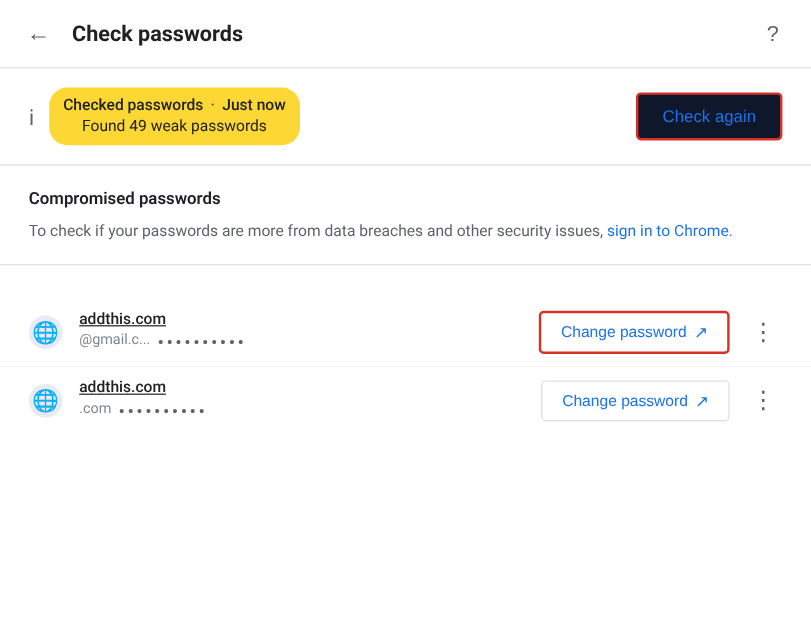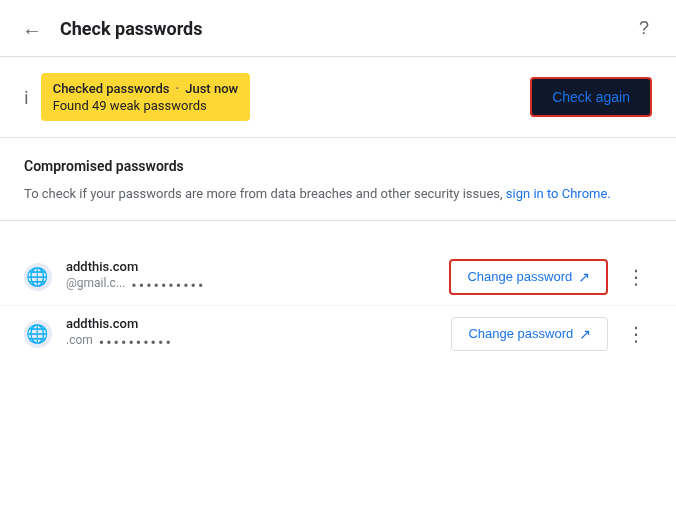--- a/index.html
+++ b/index.html
@@ -70,21 +70,22 @@
       gap: 12px;
     }
     .info-icon {
       color: #5f6368;
       font-size: 18px;
       flex-shrink: 0;
     }
     .status-badge {
       background: #fdd835;
       padding: 8px 12px;
-      border-radius: 4px;
+      border-radius: 15px;
+      text-align: center;
     }
     .status-badge-title {
       font-size: 13px;
       font-weight: 500;
       color: #202124;
       display: flex;
       gap: 6px;
       align-items: center;
     }
     .status-badge-subtitle {
@@ -152,20 +153,21 @@
       font-size: 16px;
     }
     .site-info {
       flex: 1;
       margin-left: 14px;
     }
     .site-name {
       font-size: 13px;
       font-weight: 500;
       color: #202124;
+      text-decoration: underline;
     }
     .site-user {
       font-size: 12px;
       color: #80868b;
       display: flex;
       gap: 6px;
       margin-top: 2px;
     }
     .masked-email {
       color: #80868b;

